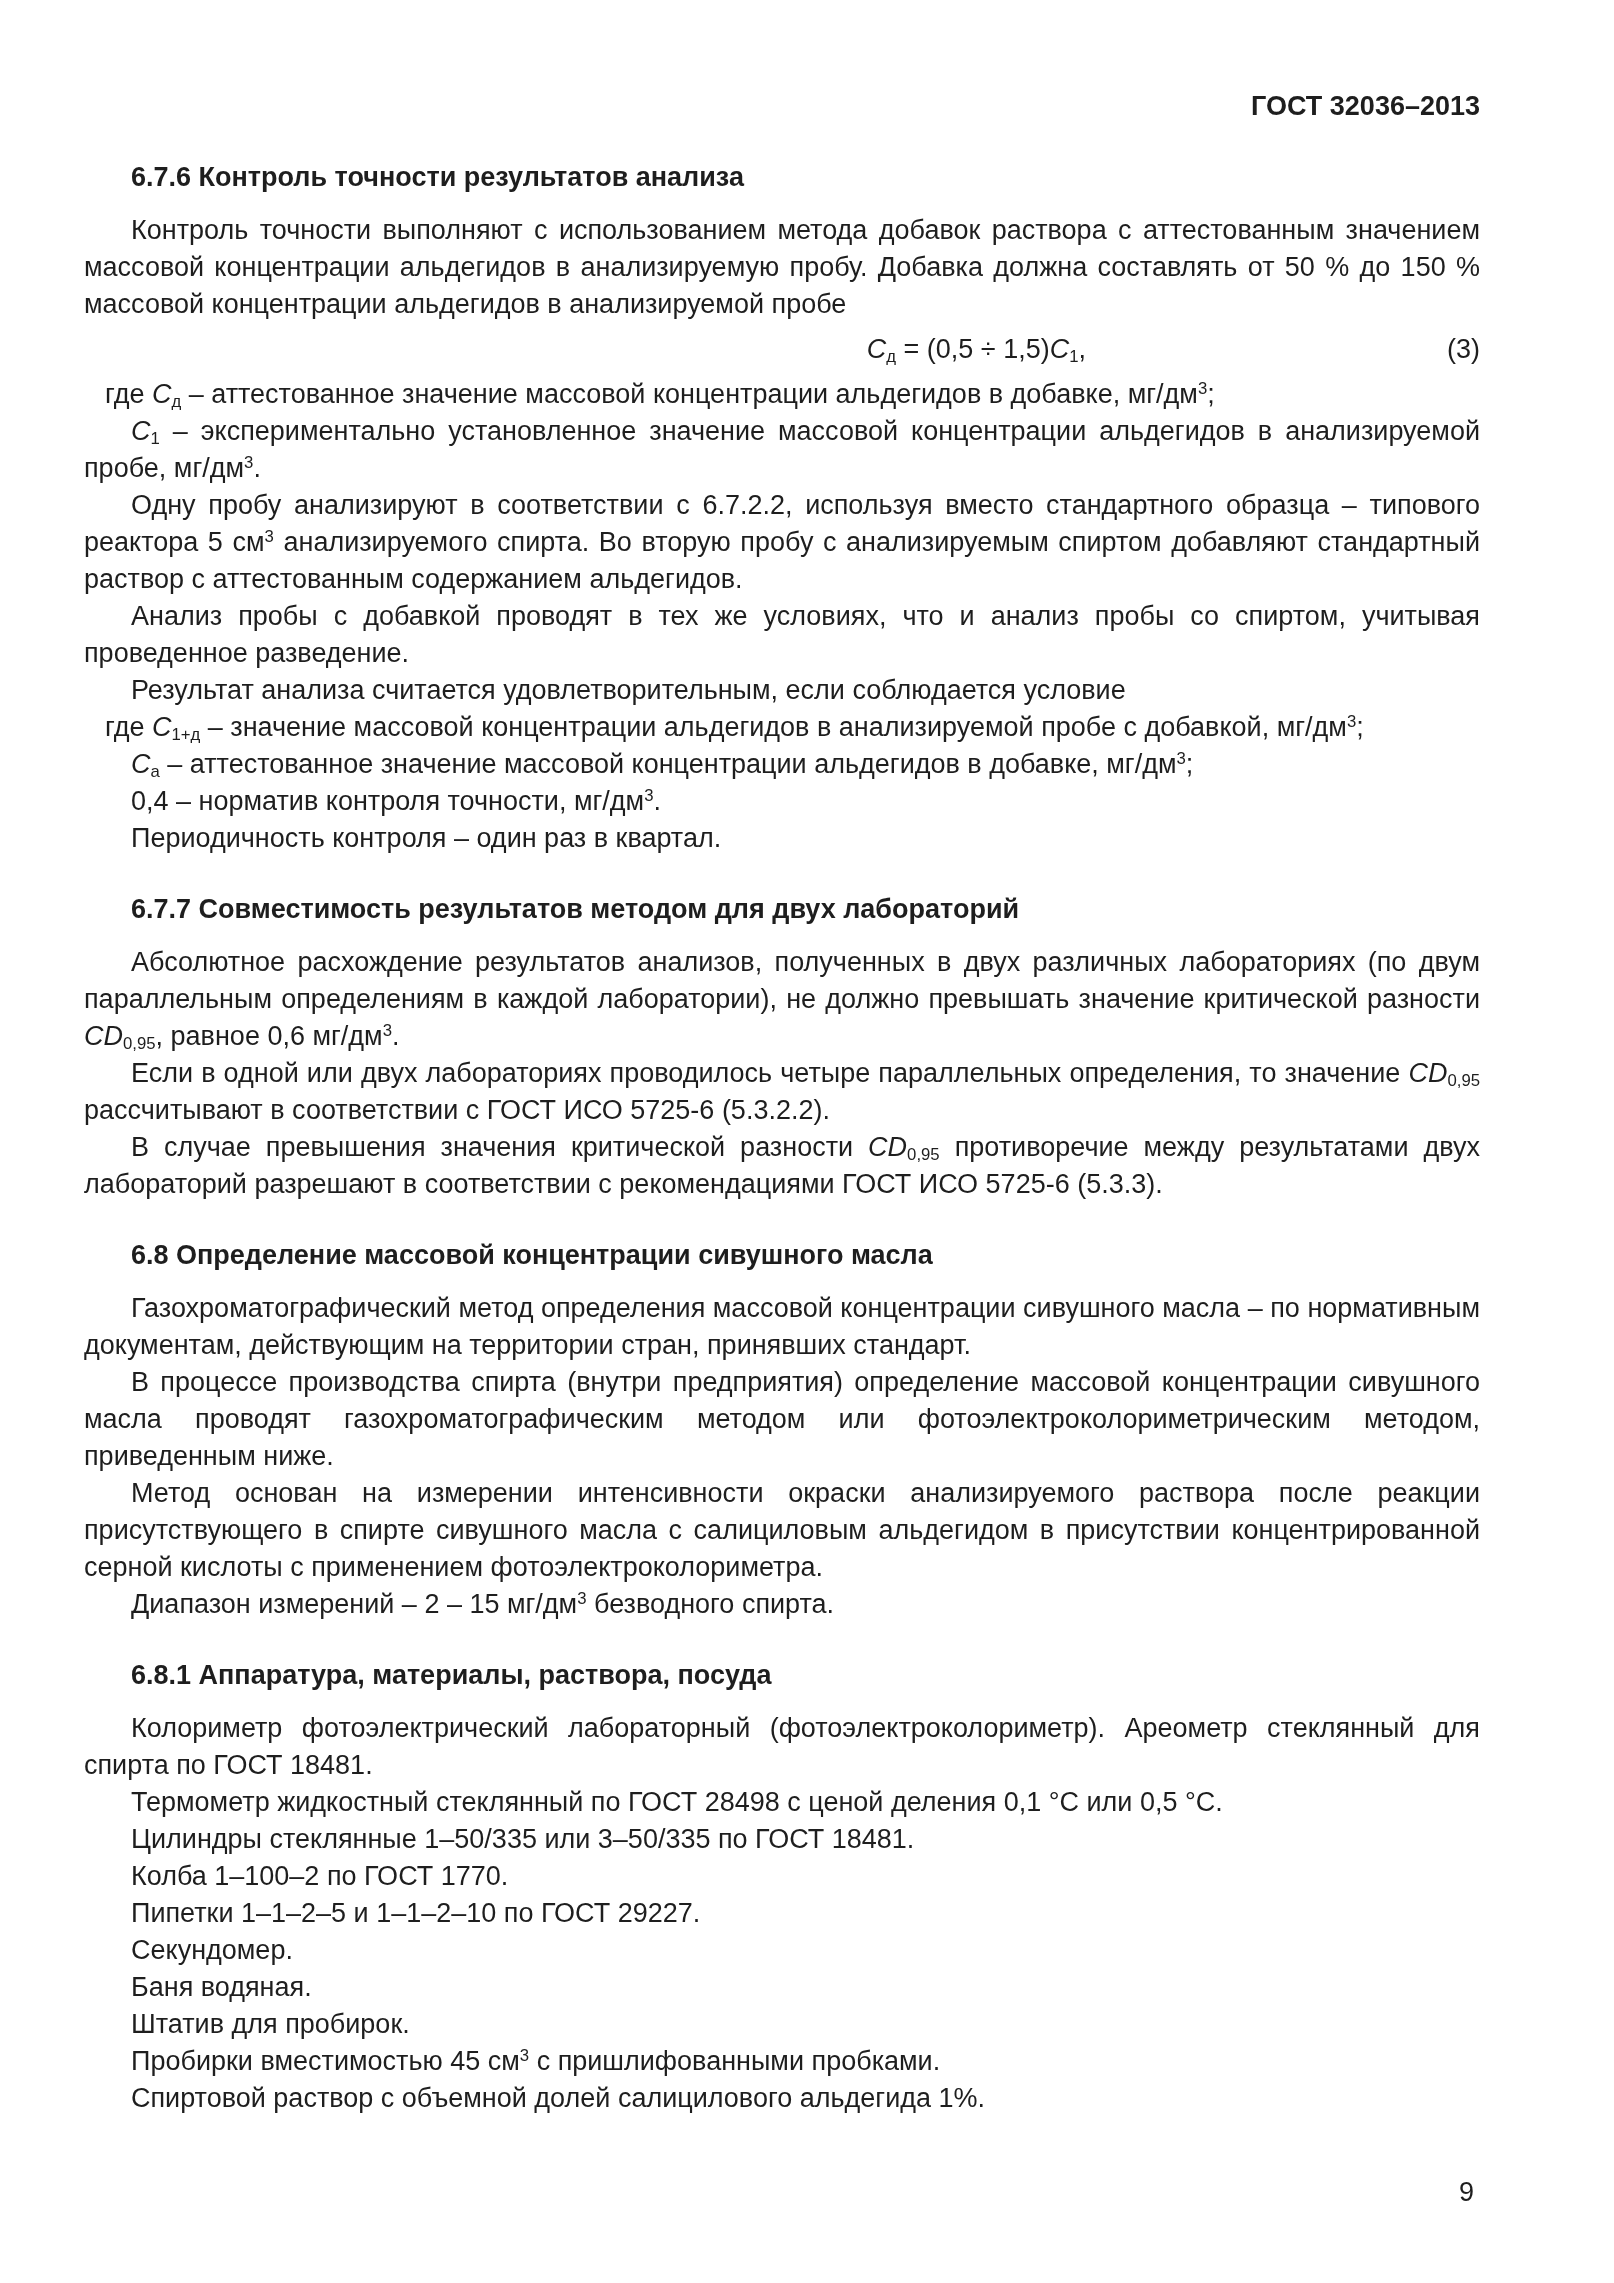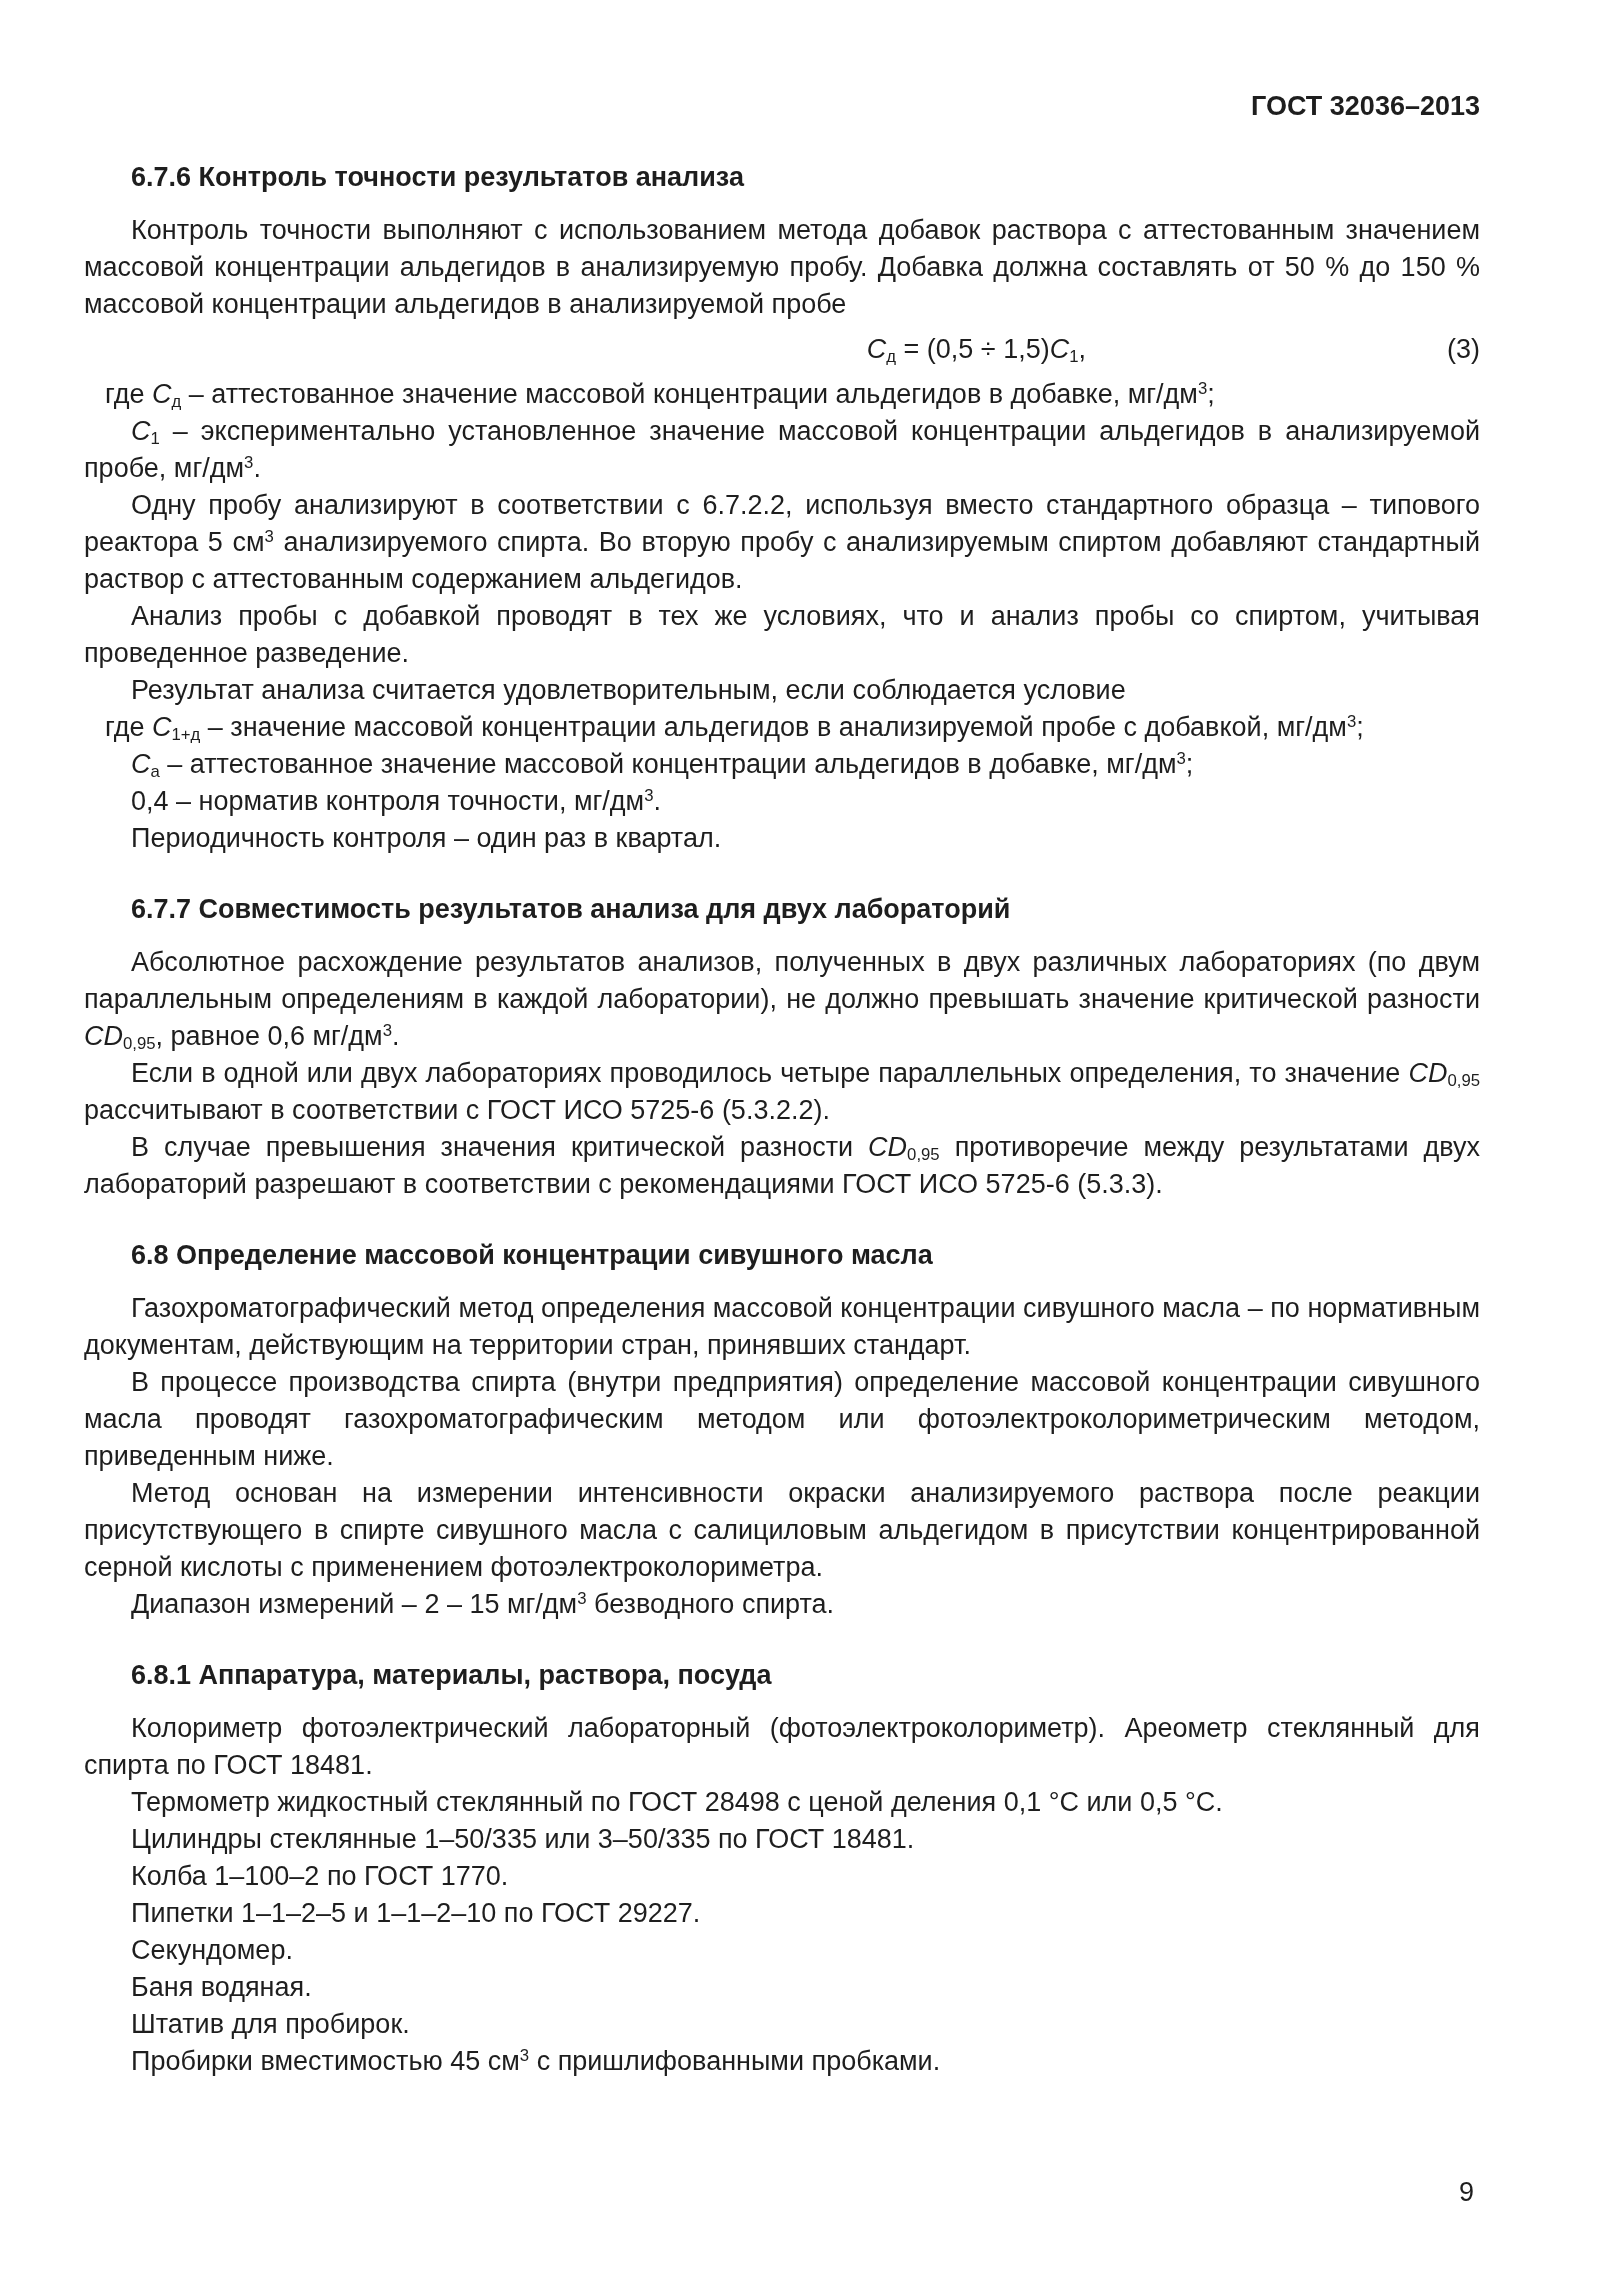--- a/index.html
+++ b/index.html
@@ -55,34 +55,35 @@
       <div class="formula"><span><i>С</i><sub>д</sub><span> = (0,5 ÷ 1,5)</span><i>С</i><sub>1</sub><span>,</span></span><span class="fnum">(3)</span></div>
       <p class="def"><span>где </span><i>С</i><sub>д</sub><span> – аттестованное значение массовой концентрации альдегидов в добавке, мг/дм</span><sup>3</sup><span>;</span></p>
       <p class="def-indent"><i>С</i><sub>1</sub><span> – экспериментально установленное значение массовой концентрации альдегидов в анализируемой пробе, мг/дм</span><sup>3</sup><span>.</span></p>
       <p class="para"><span>Одну пробу анализируют в соответствии с 6.7.2.2, используя вместо стандартного образца – типового реактора 5 см</span><sup>3</sup><span> анализируемого спирта. Во вторую пробу с анализируемым спиртом добавляют стандартный раствор с аттестованным содержанием альдегидов.</span></p>
       <p class="para"><span>Анализ пробы с добавкой проводят в тех же условиях, что и анализ пробы со спиртом, учитывая проведенное разведение.</span></p>
       <p class="para"><span>Результат анализа считается удовлетворительным, если соблюдается условие</span></p>
       <p class="def"><span>где </span><i>С</i><sub>1+д</sub><span> – значение массовой концентрации альдегидов в анализируемой пробе с добавкой, мг/дм</span><sup>3</sup><span>;</span></p>
       <p class="def-indent"><i>С</i><sub>а</sub><span> – аттестованное значение массовой концентрации альдегидов в добавке, мг/дм</span><sup>3</sup><span>;</span></p>
       <p class="def-indent"><span>0,4 – норматив контроля точности, мг/дм</span><sup>3</sup><span>.</span></p>
       <p class="def-indent"><span>Периодичность контроля – один раз в квартал.</span></p>
-      <p class="heading"><span>6.7.7 Совместимость результатов анализа для двух лабораторий</span></p>
+      <p class="heading"><span>6.7.7 Совместимость результатов методом для двух лабораторий</span></p>
       <p class="para"><span>Абсолютное расхождение результатов анализов, полученных в двух различных лабораториях (по двум параллельным определениям в каждой лаборатории), не должно превышать значение критической разности </span><i>CD</i><sub>0,95</sub><span>, равное 0,6 мг/дм</span><sup>3</sup><span>.</span></p>
       <p class="para"><span>Если в одной или двух лабораториях проводилось четыре параллельных определения, то значение </span><i>CD</i><sub>0,95</sub><span> рассчитывают в соответствии с ГОСТ ИСО 5725-6 (5.3.2.2).</span></p>
       <p class="para"><span>В случае превышения значения критической разности </span><i>CD</i><sub>0,95</sub><span> противоречие между результатами двух лабораторий разрешают в соответствии с рекомендациями ГОСТ ИСО 5725-6 (5.3.3).</span></p>
       <p class="heading"><span>6.8 Определение массовой концентрации сивушного масла</span></p>
       <p class="para"><span>Газохроматографический метод определения массовой концентрации сивушного масла – по нормативным документам, действующим на территории стран, принявших стандарт.</span></p>
       <p class="para"><span>В процессе производства спирта (внутри предприятия) определение массовой концентрации сивушного масла проводят газохроматографическим методом или фотоэлектроколориметрическим методом, приведенным ниже.</span></p>
       <p class="para"><span>Метод основан на измерении интенсивности окраски анализируемого раствора после реакции присутствующего в спирте сивушного масла с салициловым альдегидом в присутствии концентрированной серной кислоты с применением фотоэлектроколориметра.</span></p>
       <p class="para"><span>Диапазон измерений – 2 – 15 мг/дм</span><sup>3</sup><span> безводного спирта.</span></p>
       <p class="heading"><span>6.8.1 Аппаратура, материалы, раствора, посуда</span></p>
       <p class="para"><span>Колориметр фотоэлектрический лабораторный (фотоэлектроколориметр). Ареометр стеклянный для спирта по ГОСТ 18481.</span></p>
       <p class="para"><span>Термометр жидкостный стеклянный по ГОСТ 28498 с ценой деления 0,1 °С или 0,5 °С.</span></p>
       <p class="para"><span>Цилиндры стеклянные 1–50/335 или 3–50/335 по ГОСТ 18481.</span></p>
       <p class="para"><span>Колба 1–100–2 по ГОСТ 1770.</span></p>
       <p class="para"><span>Пипетки 1–1–2–5 и 1–1–2–10 по ГОСТ 29227.</span></p>
       <p class="para"><span>Секундомер.</span></p>
       <p class="para"><span>Баня водяная.</span></p>
       <p class="para"><span>Штатив для пробирок.</span></p>
       <p class="para"><span>Пробирки вместимостью 45 см</span><sup>3</sup><span> с пришлифованными пробками.</span></p>
+      <p class="para"><span>Спиртовой раствор с объемной долей салицилового альдегида 1%.</span></p>
     </div>
   <div class="page-number">9</div>
 </div>
 
 </body></html>

